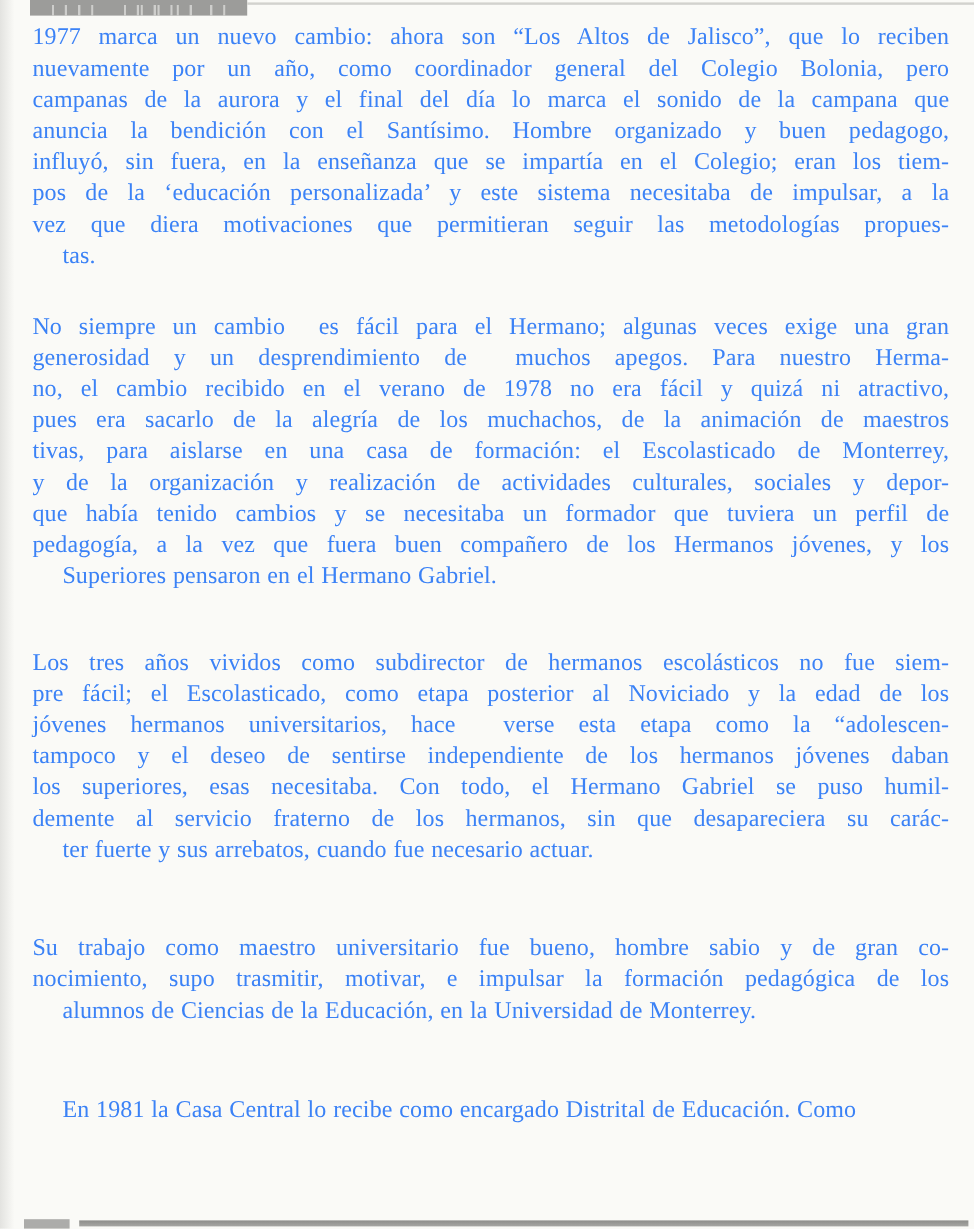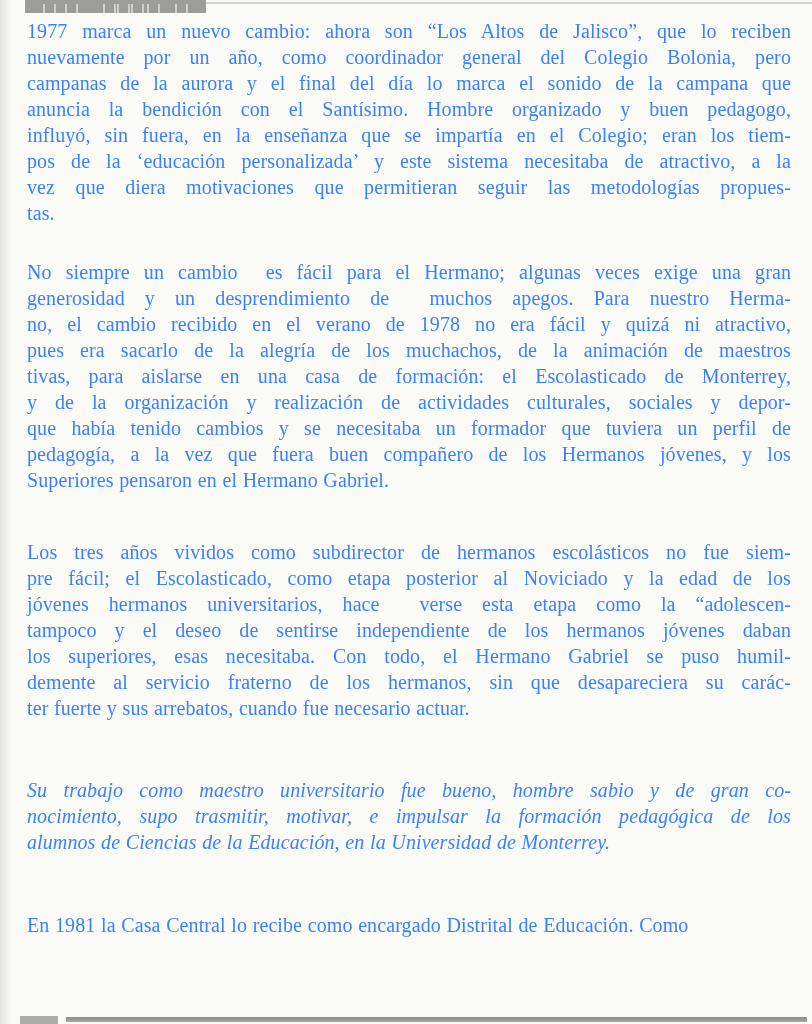--- a/index.html
+++ b/index.html
@@ -55,31 +55,32 @@
     left: 27px; top: 18px;
     width: 764px;
     color: #3b82f6;
     font-size: 20px;
     line-height: 26px;
   }
   .paragraph { margin: 0; }
   .paragraph:nth-of-type(1) { margin-bottom: 33px; }
   .paragraph:nth-of-type(2) { margin-bottom: 46px; }
   .paragraph:nth-of-type(3) { margin-bottom: 56px; }
-  .paragraph:nth-of-type(4) { margin-bottom: 57px; font-style: italic; }
+  .paragraph:nth-of-type(4) { margin-bottom: 57px; }
 
   .text-line {
     white-space: pre-wrap;
     text-align: justify;
     text-align-last: justify;
     letter-spacing: 0.1px;
     word-spacing: 0.5px;
   }
   .text-line.last-line {
     text-align-last: left;
+    margin-left: 25px;
   }
 
   
   .footer-page-block {
     position: absolute;
     left: 20px; top: 1016px;
     width: 38px; height: 8px;
     background: #acacaa;
   }
   .footer-rule {
@@ -105,21 +106,21 @@
 </div>
 <div class="header-rule"></div>
 
 <div class="page-body">
     <div class="paragraph">
       <div class="text-line">1977 marca un nuevo cambio: ahora son “Los Altos de Jalisco”, que lo reciben</div>
       <div class="text-line">nuevamente por un año, como coordinador general del Colegio Bolonia, pero</div>
       <div class="text-line">campanas de la aurora y el final del día lo marca el sonido de la campana que</div>
       <div class="text-line">anuncia la bendición con el Santísimo. Hombre organizado y buen pedagogo,</div>
       <div class="text-line">influyó, sin fuera, en la enseñanza que se impartía en el Colegio; eran los tiem-</div>
-      <div class="text-line">pos de la ‘educación personalizada’ y este sistema necesitaba de atractivo, a la</div>
+      <div class="text-line">pos de la ‘educación personalizada’ y este sistema necesitaba de impulsar, a la</div>
       <div class="text-line">vez que diera motivaciones que permitieran seguir las metodologías propues-</div>
       <div class="text-line last-line">tas.</div>
     </div>
     <div class="paragraph">
       <div class="text-line">No siempre un cambio  es fácil para el Hermano; algunas veces exige una gran</div>
       <div class="text-line">generosidad y un desprendimiento de  muchos apegos. Para nuestro Herma-</div>
       <div class="text-line">no, el cambio recibido en el verano de 1978 no era fácil y quizá ni atractivo,</div>
       <div class="text-line">pues era sacarlo de la alegría de los muchachos, de la animación de maestros</div>
       <div class="text-line">tivas, para aislarse en una casa de formación: el Escolasticado de Monterrey,</div>
       <div class="text-line">y de la organización y realización de actividades culturales, sociales y depor-</div>

